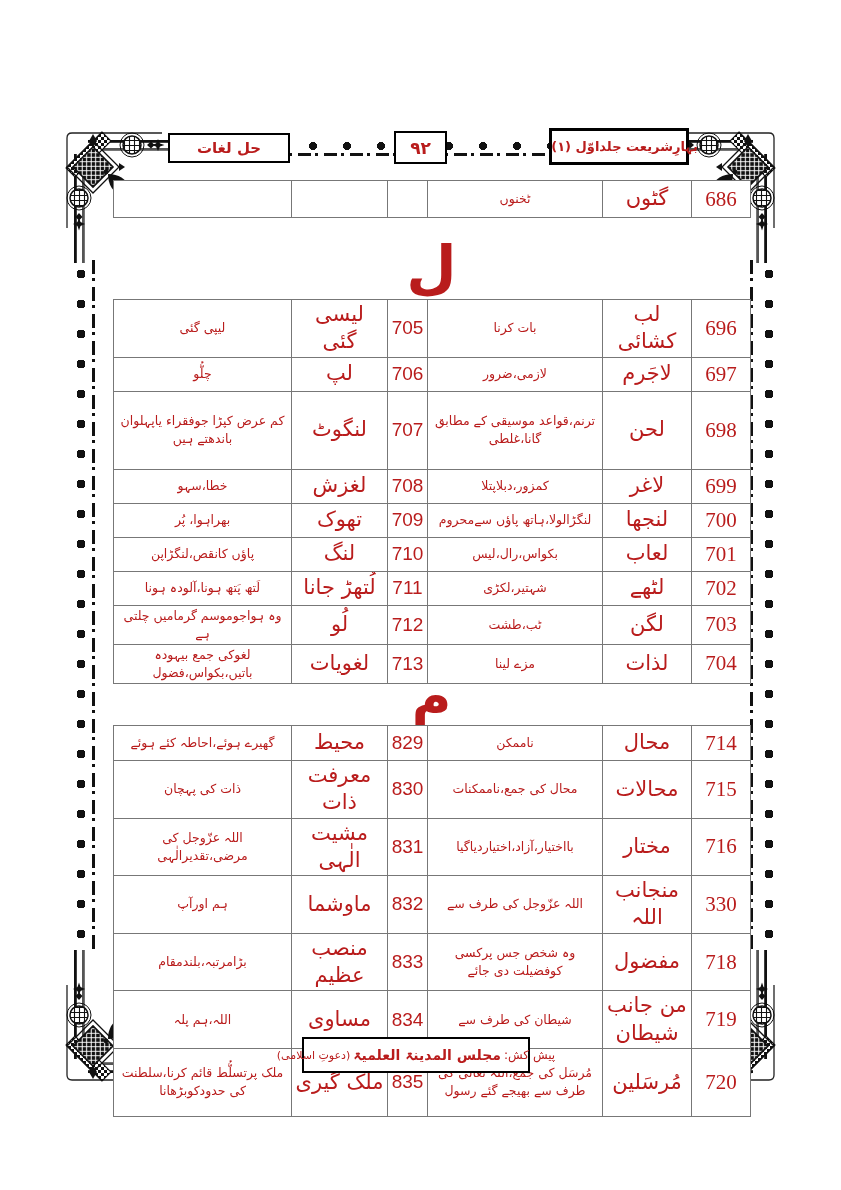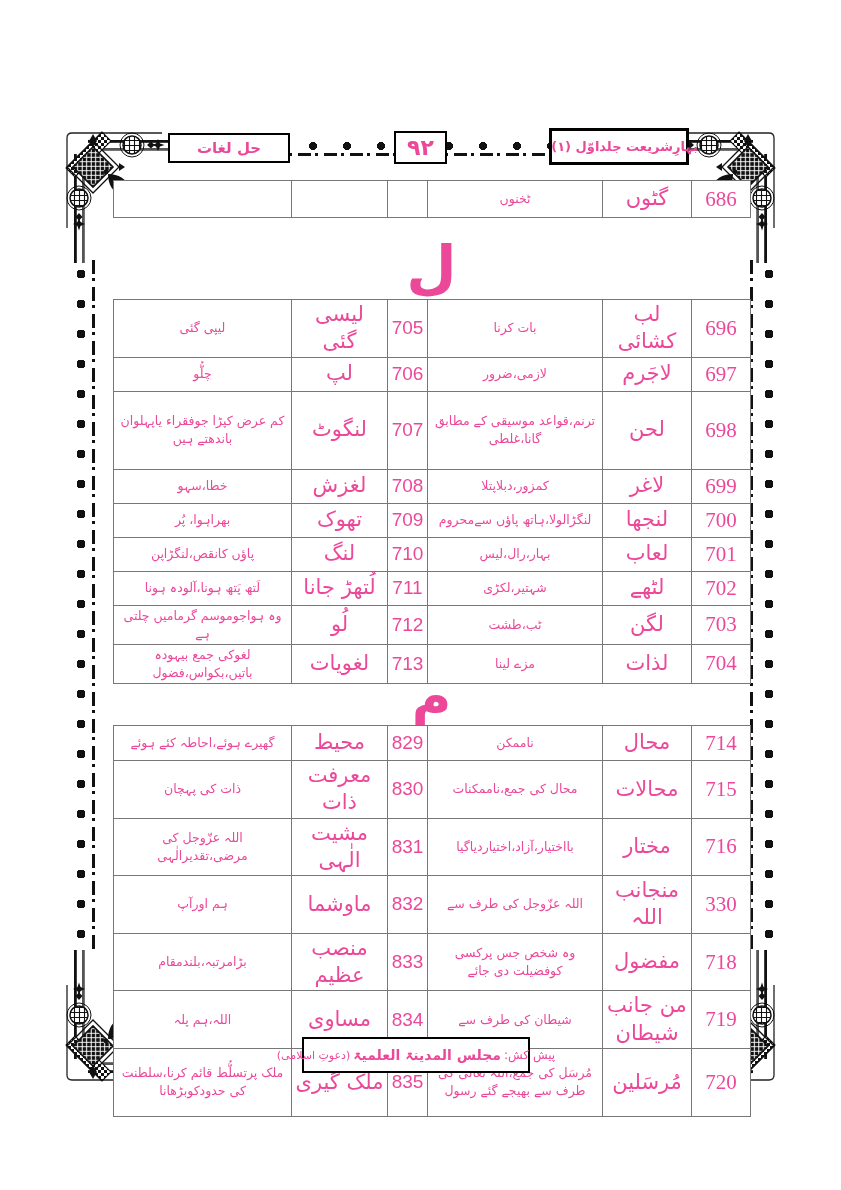--- a/index.html
+++ b/index.html
@@ -1,17 +1,17 @@
 <!DOCTYPE html>
 <html lang="ur"><head>
 <meta charset="utf-8">
 <style>
   html,body{margin:0;padding:0;background:#fff;}
   .page{position:relative;width:841px;height:1190px;background:#fff;overflow:hidden;
-        font-family:"DejaVu Sans",sans-serif;color:#ec4899;}
+        font-family:"DejaVu Sans",sans-serif;color:#b91c1c;}
   *{box-sizing:border-box;}
 
   
   .corner{position:absolute;width:110px;height:135px;z-index:2;}
   .corner.tl{left:62px;top:128px;}
   .corner.tr{left:669px;top:128px;transform:scaleX(-1);}
   .corner.bl{left:62px;top:950px;transform:scaleY(-1);}
   .corner.br{left:669px;top:950px;transform:scale(-1,-1);}
 
   .conn{position:absolute;left:168px;width:505px;height:20px;z-index:1;}
@@ -36,21 +36,21 @@
     background-size:10px 30px;background-repeat:repeat-y;}
   .vdash{width:3px;
     background-image:repeating-linear-gradient(180deg,#111 0 14px,rgba(0,0,0,0) 14px 18px,#111 18px 21px,rgba(0,0,0,0) 21px 27px);}
   .vdots.left{left:76px;} .vdash.left{left:92px;}
   .vdash.right{left:750px;} .vdots.right{left:764px;}
 
   
   .hbox{position:absolute;background:#fff;border:2px solid #000;display:flex;
         align-items:center;justify-content:center;z-index:3;direction:rtl;}
   .hbox.left{left:168px;top:133px;width:122px;height:30px;font-size:15px;font-weight:bold;}
-  .hbox.center{left:394px;top:131px;width:53px;height:33px;font-size:22px;font-weight:bold;}
+  .hbox.center{left:394px;top:131px;width:53px;height:33px;font-size:17px;font-weight:bold;}
   .hbox.right{left:549px;top:128px;width:140px;height:37px;border-width:3px;font-size:13px;font-weight:bold;white-space:nowrap;padding-left:11px;}
 
   
   table.dict{position:absolute;left:113px;width:637px;border-collapse:collapse;
              table-layout:fixed;direction:rtl;background:#fff;z-index:2;}
   table.dict td{border:1.2px solid #777;padding:1px 3px;text-align:center;
                 vertical-align:middle;overflow:hidden;}
   table.cont tr{height:37px;}
   table.lam  tr{height:34px;}
   table.meem tr{height:35px;}
@@ -214,21 +214,21 @@
           <td class="num1">700</td>
           <td class="word">لنجھا</td>
           <td class="meaning">لنگڑالولا،ہاتھ پاؤں سےمحروم</td>
           <td class="num2">709</td>
           <td class="word">تھوک</td>
           <td class="meaning">بھراہوا، پُر</td>
         </tr>
         <tr>
           <td class="num1">701</td>
           <td class="word">لعاب</td>
-          <td class="meaning">بہار،رال،لیس</td>
+          <td class="meaning">بکواس،رال،لیس</td>
           <td class="num2">710</td>
           <td class="word">لنگ</td>
           <td class="meaning">پاؤں کانقص،لنگڑاپن</td>
         </tr>
         <tr>
           <td class="num1">702</td>
           <td class="word">لٹھے</td>
           <td class="meaning">شہتیر،لکڑی</td>
           <td class="num2">711</td>
           <td class="word">لُتھڑ جانا</td>

